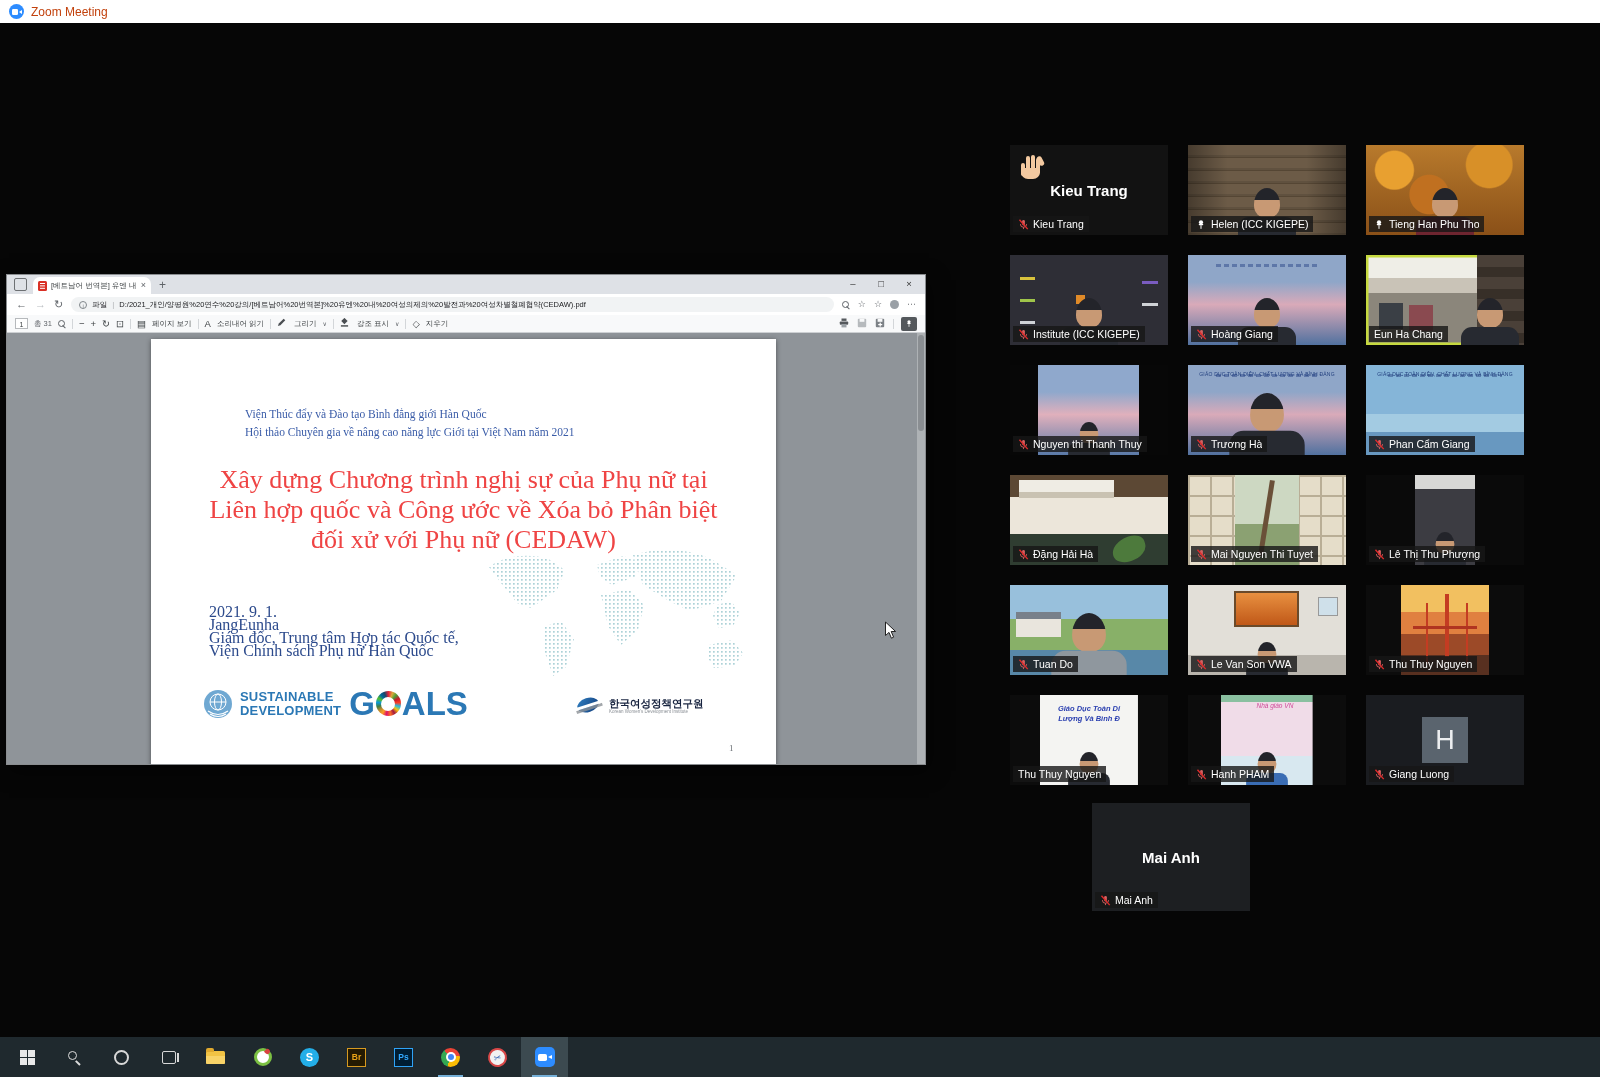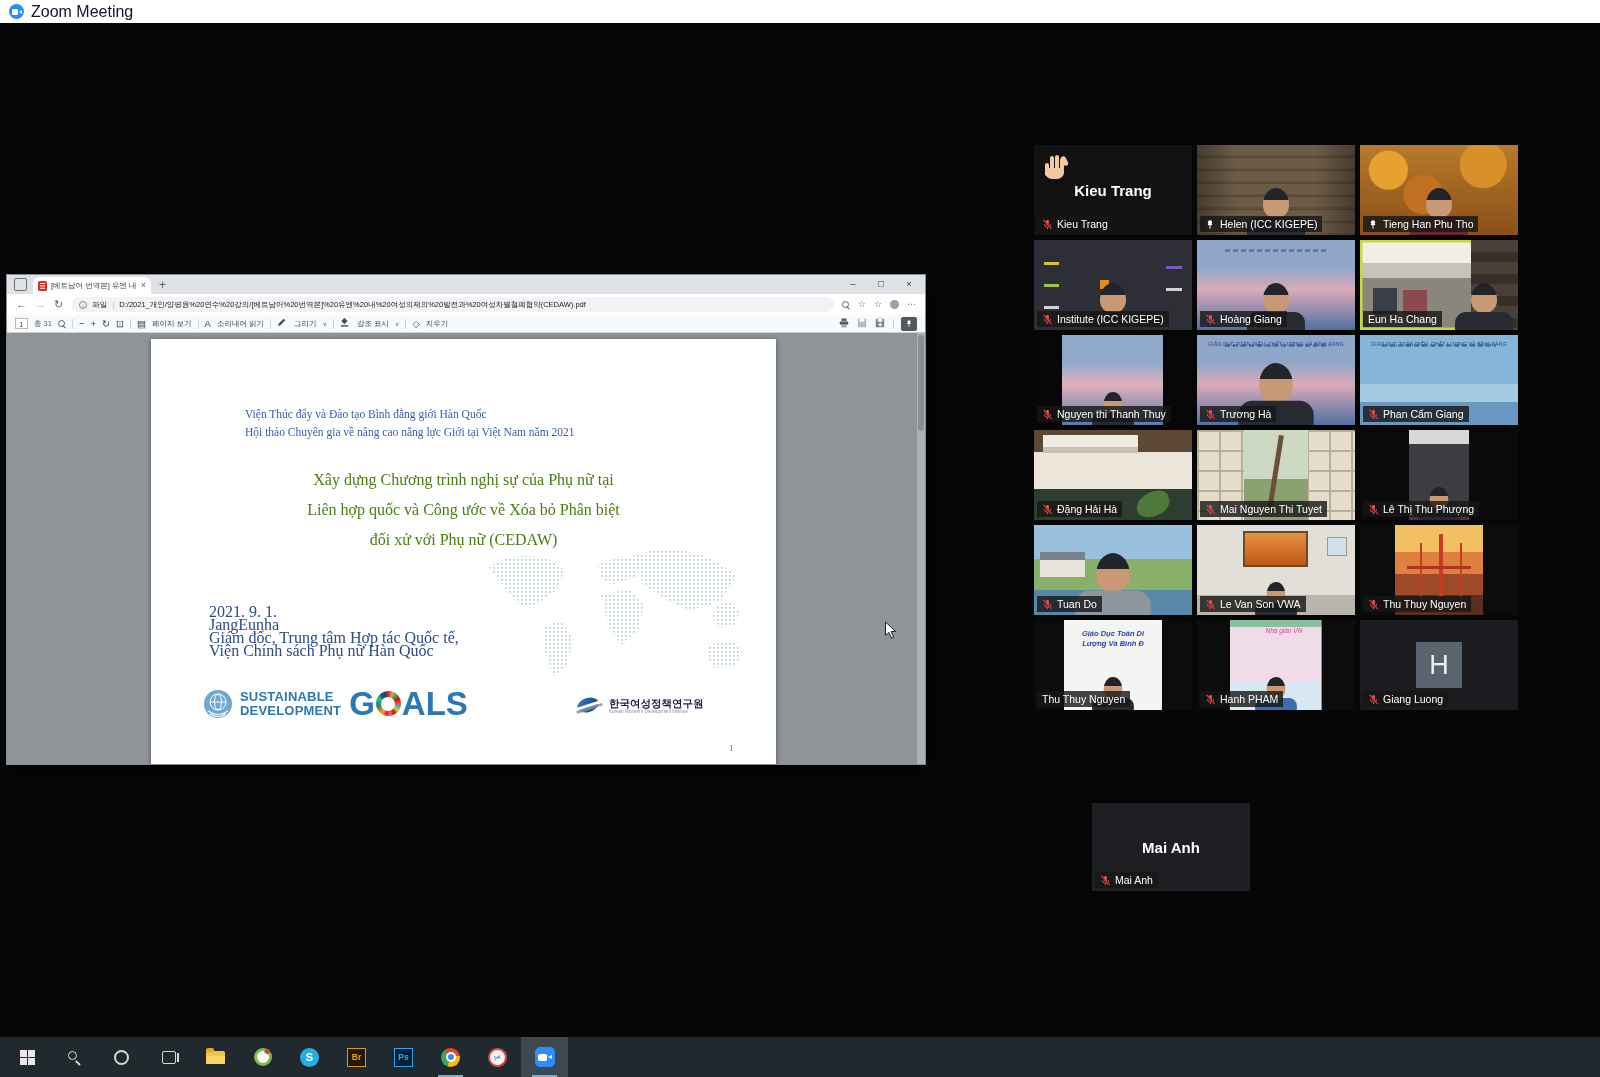--- a/index.html
+++ b/index.html
@@ -4,21 +4,21 @@
 <style>
   html,body{margin:0;padding:0;width:1600px;height:1077px;background:#000;overflow:hidden;
     font-family:"Liberation Sans",sans-serif;position:relative}
   
   .titlebar{position:absolute;top:0;left:0;width:1600px;height:23px;background:#fff;
     display:flex;align-items:center;gap:7px;padding-left:9px;box-sizing:border-box}
   .zbadge{width:15px;height:15px;border-radius:50%;background:#2d8cff;position:relative;flex:0 0 auto}
   .zbadge::before{content:"";position:absolute;left:3px;top:5px;width:6px;height:5.5px;background:#fff;border-radius:1.2px}
   .zbadge::after{content:"";position:absolute;right:2px;top:5.5px;width:0;height:0;
     border-top:2.2px solid transparent;border-bottom:2.2px solid transparent;border-right:3.5px solid #fff}
-  .titlebar .ttl{font-size:16px;color:#0f172a}
+  .titlebar .ttl{font-size:12px;color:#c2410c}
   
   .meeting{position:absolute;top:23px;left:0;width:1600px;height:1014px;background:#060606}
   
   .browser{position:absolute;left:6px;top:274px;width:920px;height:491px;background:#dee1e6;
     border:1px solid #8a8d90;box-sizing:border-box;box-shadow:3px 6px 18px rgba(0,0,0,.55);font-family:"Liberation Sans",sans-serif}
   .tabs{height:19px;display:flex;align-items:flex-end;padding-left:5px;position:relative}
   .tabactions{width:11px;height:11px;border:1px solid #6d7073;border-radius:2px;margin:0 6px 3px 2px}
   .tab{height:17px;width:118px;background:#fff;border-radius:7px 7px 0 0;display:flex;align-items:center;
     gap:4px;padding:0 5px;box-sizing:border-box}
   .pdfico{width:9px;height:10px;background:#d93025;border-radius:1.5px;position:relative;flex:0 0 auto}
@@ -55,22 +55,22 @@
   .chev{font-size:6px;color:#5f6368}
   .pdfr{margin-left:auto;display:flex;align-items:center;gap:7px}
   .pinbtn{width:16px;height:14px;background:#54585c;border-radius:2px;display:flex;align-items:center;justify-content:center}
   
   .doc{position:absolute;left:0;top:58px;width:918px;height:431px;background:#8f9499;overflow:hidden}
   .scroll{position:absolute;right:0;top:0;width:8px;height:431px;background:#aeb2b5}
   .thumb{position:absolute;right:1px;top:2px;width:6px;height:96px;background:#8a8e92;border-radius:3px}
   .page{position:absolute;left:144px;top:6px;width:625px;height:530px;background:#fff;
     box-shadow:0 1px 5px rgba(0,0,0,.45);font-family:"Liberation Serif",serif}
   .sl-head{position:absolute;left:94px;top:66px;font-size:11.5px;line-height:18px;color:#3a5ca8}
-  .sl-title{position:absolute;left:0;top:126px;width:625px;text-align:center;font-size:16px;
-    line-height:30px;color:#4d7c0f}
+  .sl-title{position:absolute;left:0;top:126px;width:625px;text-align:center;font-size:26px;
+    line-height:30px;color:#ef4444}
   .sl-info{position:absolute;left:58px;top:266px;font-size:16px;line-height:13px;font-weight:normal;color:#2c4a8c}
   .map{position:absolute;left:330px;top:200px;opacity:.85}
   .sdg{position:absolute;left:52px;top:348px;display:flex;align-items:center}
   .unemb{flex:0 0 auto}
   .sdgwords{margin-left:7px;font-family:"Liberation Sans",sans-serif;font-weight:bold;color:#2b78b5;
     font-size:13px;line-height:13.5px;letter-spacing:.2px}
   .goals{margin-left:8px;font-family:"Liberation Sans",sans-serif;font-weight:bold;color:#2b78b5;
     font-size:33px;line-height:33px;display:flex;align-items:center}
   .goals-o{width:25px;height:25px;border-radius:50%;position:relative;margin:0 1px;
     background:conic-gradient(#e5243b,#dda63a,#4c9f38,#c5192d,#ff3a21,#26bde2,#fcc30b,#a21942,#fd6925,
@@ -81,24 +81,24 @@
   .kwdico::before{content:"";position:absolute;left:4px;top:1px;width:22px;height:14px;border-radius:50%;
     background:linear-gradient(135deg,#2f7fc1,#123c7a);transform:rotate(-18deg)}
   .kwdico::after{content:"";position:absolute;left:2px;top:7px;width:27px;height:2.5px;background:#fff;
     transform:rotate(-18deg);box-shadow:0 3px 0 rgba(140,145,150,.8)}
   .kwdi .kr{font-family:"Liberation Sans",sans-serif;font-weight:bold;font-size:10.5px;color:#17233f;line-height:11px}
   .kwdi .en{font-family:"Liberation Sans",sans-serif;font-size:4.5px;color:#8a8f95}
   .pgnum{position:absolute;left:578px;top:404px;font-size:9px;color:#6a6f74}
   
   .cursor{position:absolute;left:884px;top:621px;z-index:50}
   
-  .pgrid{position:absolute;left:1034px;top:145px;display:grid;grid-template-columns:repeat(3,158px);
-    grid-auto-rows:90px;gap:5px}
+  .pgrid{position:absolute;left:1010px;top:145px;display:grid;grid-template-columns:repeat(3,158px);
+    grid-auto-rows:90px;gap:20px}
   .pgrid2{position:absolute;left:1092px;top:803px;display:flex;gap:4px}
-  .pgrid2 .tile{height:88px}
+  .pgrid2 .tile{height:108px}
   .tile{position:relative;width:158px;height:90px;background:#141414;overflow:hidden}
   .tile.active{box-shadow:inset 0 0 0 2.5px #c6d93f}
   .nlabel{position:absolute;left:3px;bottom:3px;max-width:151px;background:rgba(22,22,22,.8);color:#fff;
     display:flex;align-items:center;gap:4px;padding:0 5px;height:16px;box-sizing:border-box;z-index:6}
   .lname{font-size:10.5px;white-space:nowrap;overflow:hidden}
   .lic{width:11px;height:11px;flex:0 0 auto;display:flex}
   .cname{position:absolute;inset:0;display:flex;align-items:center;justify-content:center;color:#fff;
     font-weight:bold;font-size:15px;z-index:4}
   .avatar-sq{position:absolute;left:50%;top:50%;transform:translate(-50%,-50%);width:46px;height:46px;
     background:#5a646e;color:#eceef0;font-size:27px;display:flex;align-items:center;justify-content:center}

